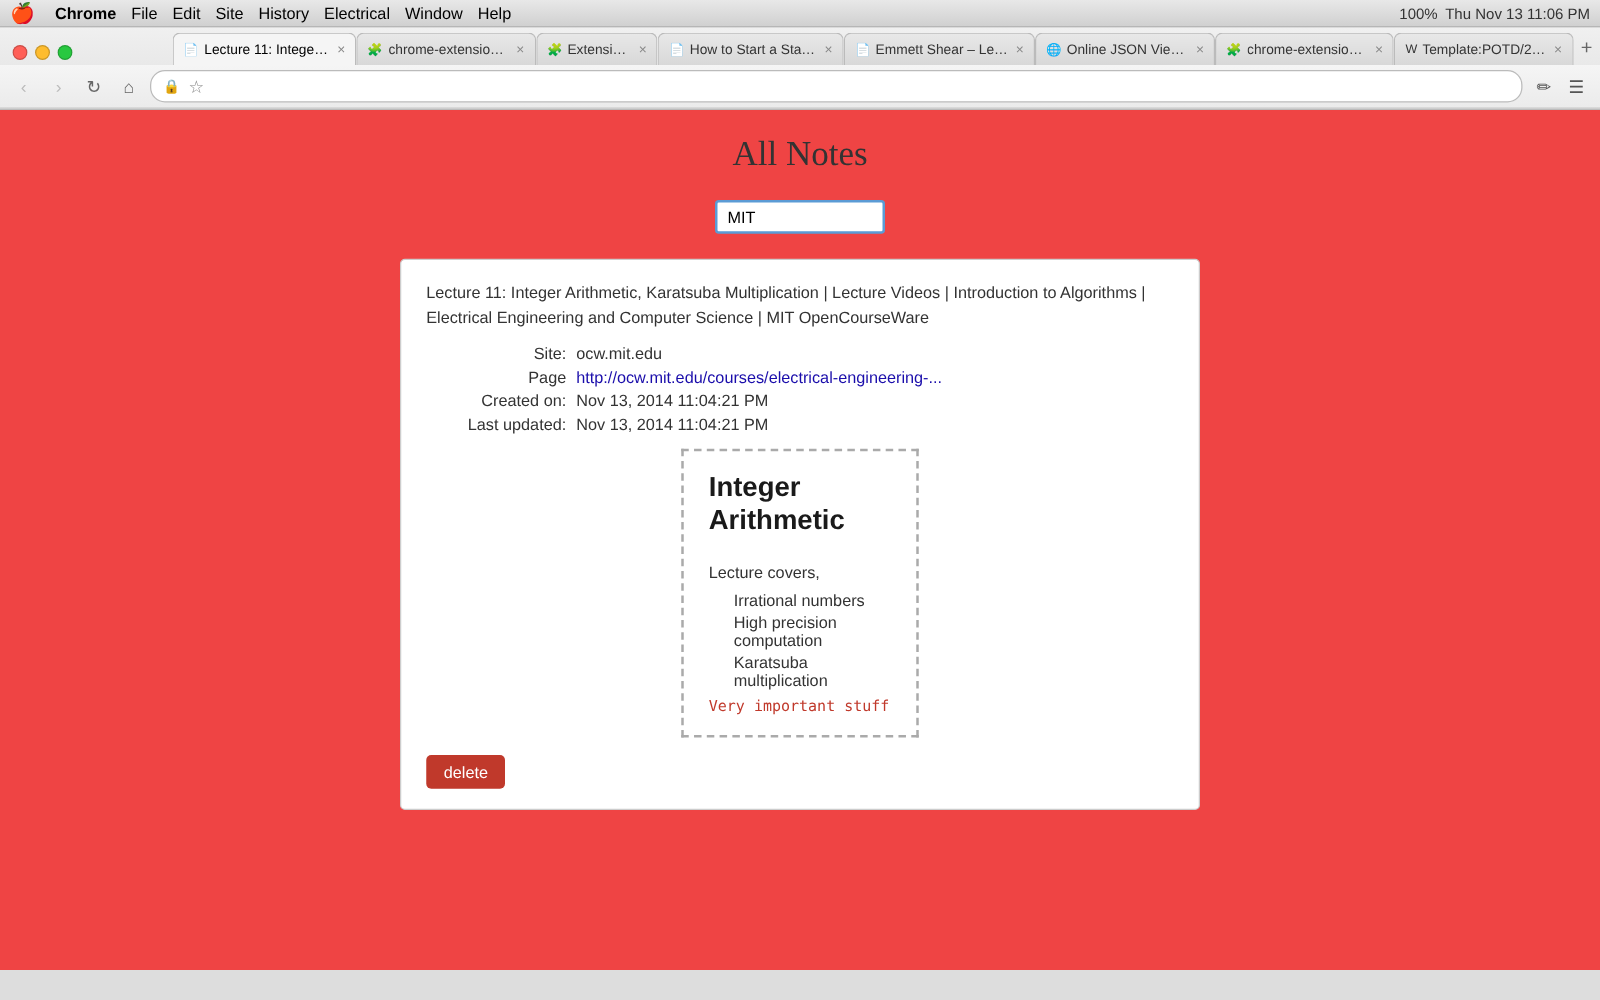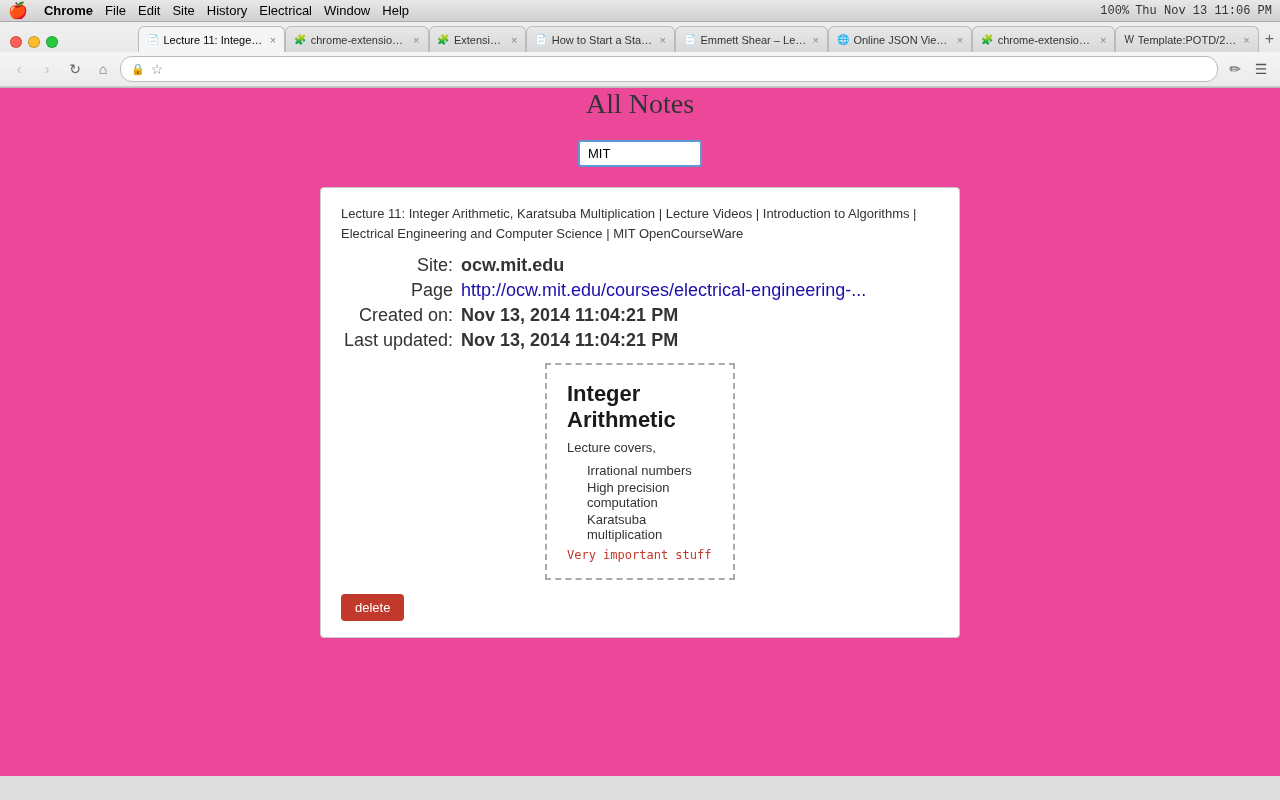--- a/index.html
+++ b/index.html
@@ -30,21 +30,20 @@
       cursor: pointer;
     }
     .menubar-item.bold { font-weight: bold; text-align: center; }
     .menubar-right {
       margin-left: auto;
       display: flex;
       align-items: center;
       gap: 6px;
       font-size: 12px;
       color: #333;
-      font-family: Liberation Mono, monospace;
     }
 
     
     .chrome-frame {
       background: linear-gradient(to bottom, #f0f0f0, #e0e0e0);
       border-bottom: 1px solid #bbb;
     }
 
     
     .traffic-lights {
@@ -177,37 +176,38 @@
       align-items: center;
       justify-content: center;
       color: #555;
       font-size: 14px;
       cursor: pointer;
       border-radius: 3px;
     }
 
     
     .page-content {
-      background: #ec4899;
+      background: #ef4444;
       min-height: calc(800px - 22px - 56px - 34px);
+      padding: 20px;
     }
 
     .page-title {
       text-align: center;
       font-size: 28px;
       font-weight: normal;
       color: #333;
       margin-bottom: 20px;
       font-family: Georgia, serif;
     }
 
     .search-box {
       display: block;
       margin: 0 auto 20px;
-      width: 124px;
+      width: 136px;
       padding: 4px 8px;
       font-size: 13px;
       border: 2px solid #5b9bd5;
       border-radius: 3px;
       outline: none;
     }
 
     .note-card {
       border: 1px solid #ccc;
       border-radius: 4px;
@@ -221,31 +221,30 @@
       font-size: 13px;
       color: #333;
       line-height: 1.5;
       margin-bottom: 12px;
     }
 
     .note-meta {
       display: grid;
       grid-template-columns: 120px 1fr;
       row-gap: 4px;
-      font-size: 18px;
+      font-size: 13px;
       margin-bottom: 12px;
     }
     .meta-label {
       text-align: right;
       color: #333;
       padding-right: 8px;
     }
     .meta-value {
       color: #333;
-      font-weight: bold;
     }
     .meta-link {
       color: #1a0dab;
       text-decoration: none;
       cursor: pointer;
     }
 
     
     .note-snapshot {
       border: 2px dashed #aaa;
@@ -254,21 +253,21 @@
       max-width: 190px;
       font-size: 13px;
       color: #333;
     }
 
     .snapshot-heading {
       font-size: 22px;
       font-weight: bold;
       color: #1a1a1a;
       line-height: 1.2;
-      margin-bottom: 6px;
+      margin-bottom: 20px;
     }
 
     .snapshot-intro {
       margin-bottom: 8px;
       font-size: 13px;
     }
 
     .snapshot-list {
       list-style: none;
       margin-left: 20px;

